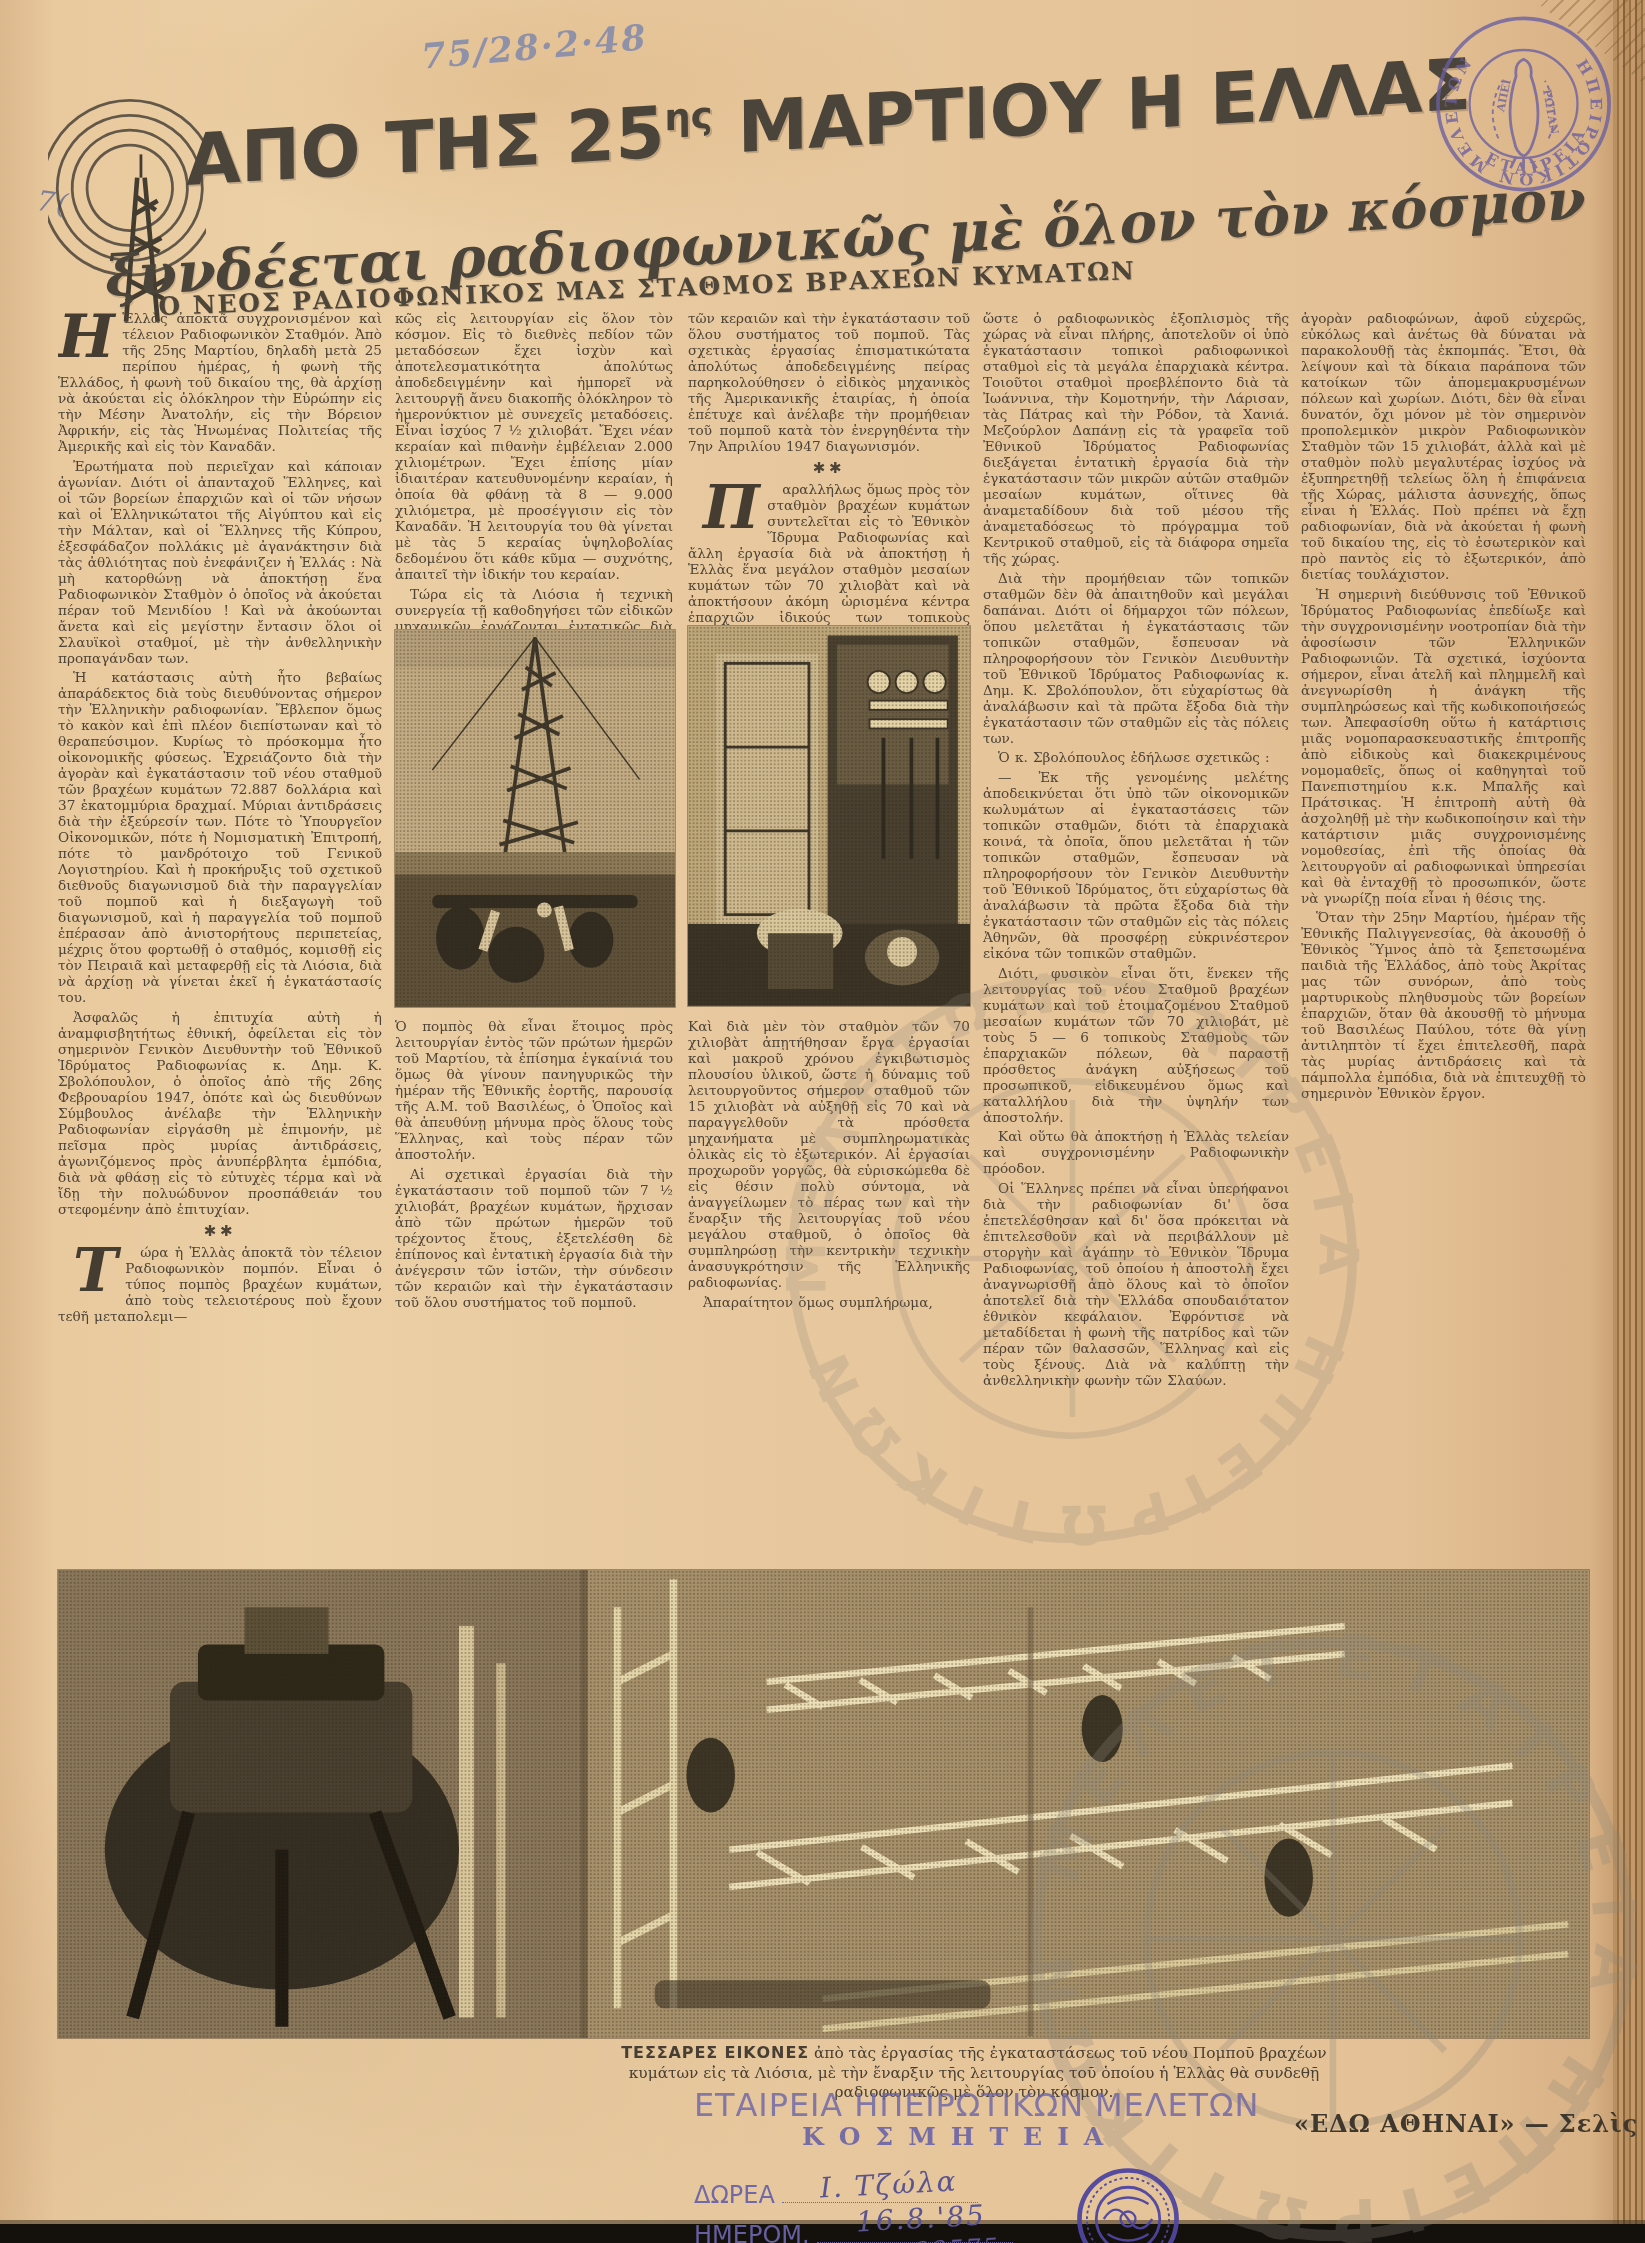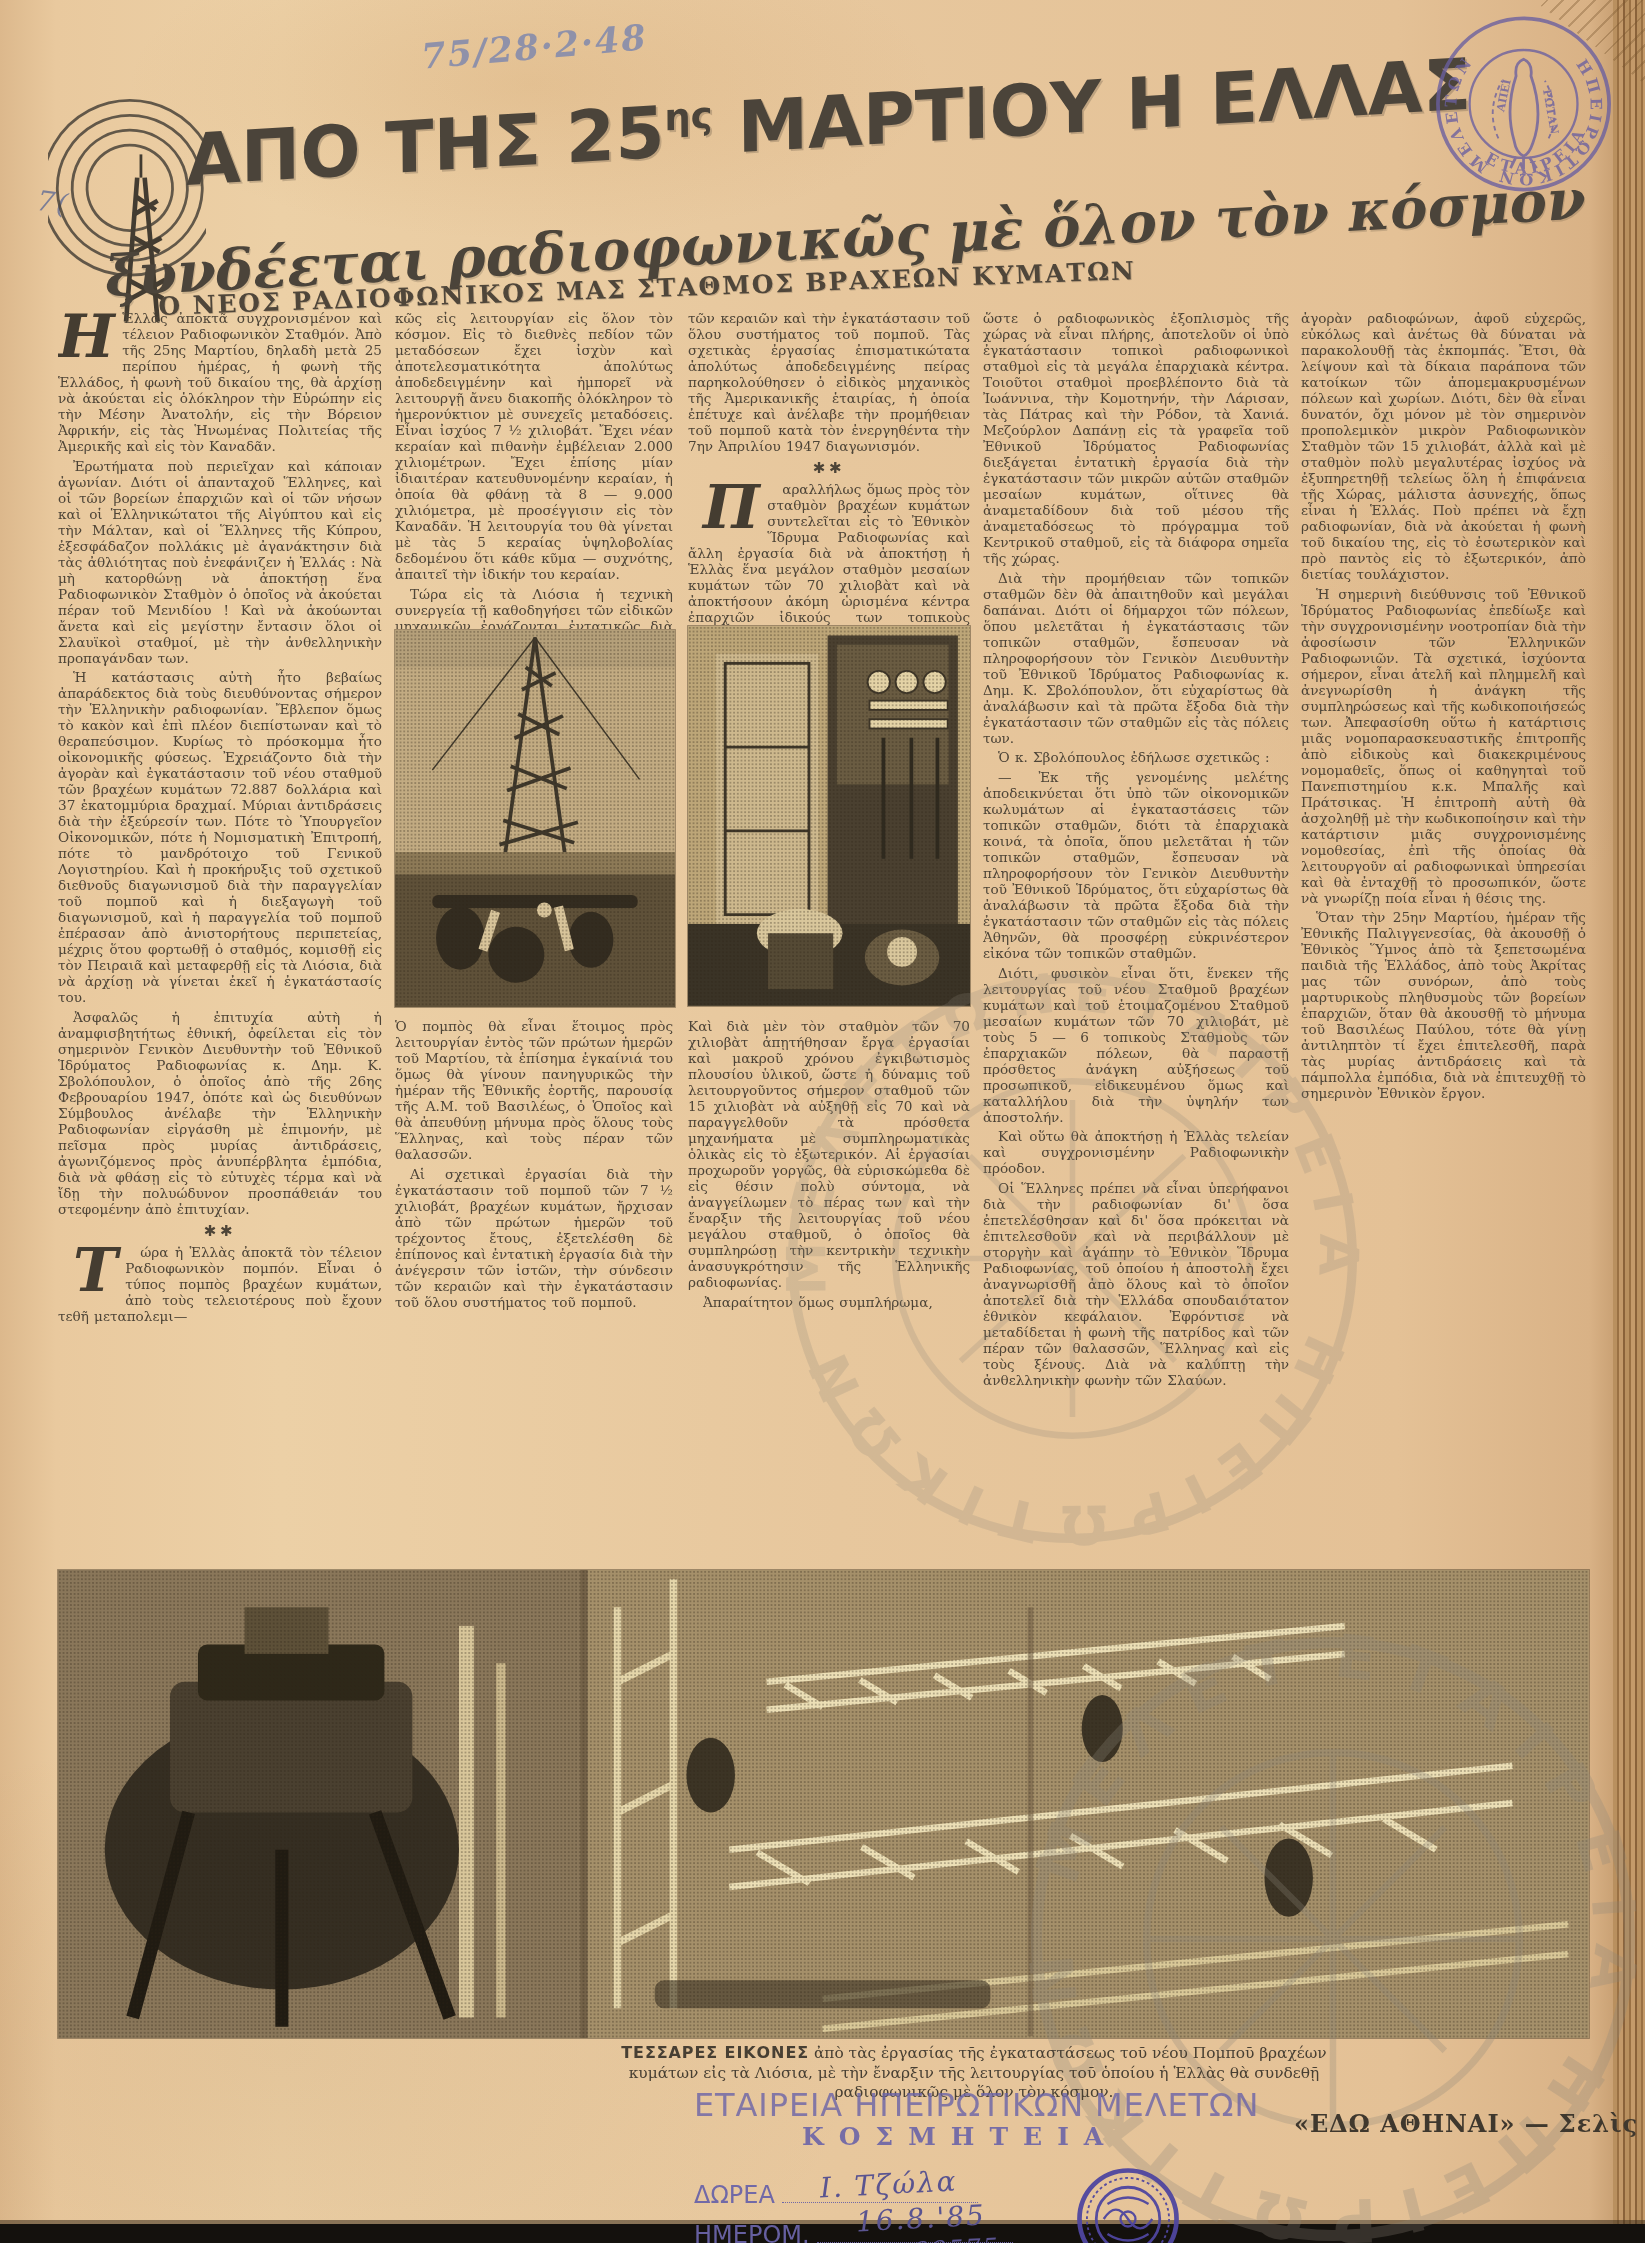--- a/index.html
+++ b/index.html
@@ -130,21 +130,21 @@
       <p class="para" data-interactable="false">Ἀσφαλῶς ἡ ἐπιτυχία αὐτὴ ἡ ἀναμφισβητήτως ἐθνική, ὀφείλεται εἰς τὸν σημερινὸν Γενικὸν Διευθυντὴν τοῦ Ἐθνικοῦ Ἱδρύματος Ραδιοφωνίας κ. Δημ. Κ. Σβολόπουλον, ὁ ὁποῖος ἀπὸ τῆς 26ης Φεβρουαρίου 1947, ὁπότε καὶ ὡς διευθύνων Σύμβουλος ἀνέλαβε τὴν Ἑλληνικὴν Ραδιοφωνίαν εἰργάσθη μὲ ἐπιμονήν, μὲ πεῖσμα πρὸς μυρίας ἀντιδράσεις, ἀγωνιζόμενος πρὸς ἀνυπέρβλητα ἐμπόδια, διὰ νὰ φθάσῃ εἰς τὸ εὐτυχὲς τέρμα καὶ νὰ ἴδῃ τὴν πολυώδυνον προσπάθειάν του στεφομένην ἀπὸ ἐπιτυχίαν.</p>
       <p class="para sep" data-interactable="false">✱✱</p>
       <p class="para" data-interactable="false"><span class="dropcap" data-interactable="false">Τ</span>ώρα ἡ Ἑλλὰς ἀποκτᾶ τὸν τέλειον Ραδιοφωνικὸν πομπόν. Εἶναι ὁ τύπος πομπὸς βραχέων κυμάτων, ἀπὸ τοὺς τελειοτέρους ποὺ ἔχουν τεθῆ μεταπολεμι—</p>
     </div>
 
   <div class="col" style="left:395px;top:310px;width:278px;height:319px" data-interactable="false">
       <p class="para" data-interactable="false">κῶς εἰς λειτουργίαν εἰς ὅλον τὸν κόσμον. Εἰς τὸ διεθνὲς πεδίον τῶν μεταδόσεων ἔχει ἰσχὺν καὶ ἀποτελεσματικότητα ἀπολύτως ἀποδεδειγμένην καὶ ἠμπορεῖ νὰ λειτουργῇ ἄνευ διακοπῆς ὁλόκληρον τὸ ἡμερονύκτιον μὲ συνεχεῖς μεταδόσεις. Εἶναι ἰσχύος 7 ½ χιλιοβάτ. Ἔχει νέαν κεραίαν καὶ πιθανὴν ἐμβέλειαν 2.000 χιλιομέτρων. Ἔχει ἐπίσης μίαν ἰδιαιτέραν κατευθυνομένην κεραίαν, ἡ ὁποία θὰ φθάνῃ τὰ 8 — 9.000 χιλιόμετρα, μὲ προσέγγισιν εἰς τὸν Καναδᾶν. Ἡ λειτουργία του θὰ γίνεται μὲ τὰς 5 κεραίας ὑψηλοβολίας δεδομένου ὅτι κάθε κῦμα — συχνότης, ἀπαιτεῖ τὴν ἰδικήν του κεραίαν.</p>
       <p class="para" data-interactable="false">Τώρα εἰς τὰ Λιόσια ἡ τεχνικὴ συνεργεία τῇ καθοδηγήσει τῶν εἰδικῶν μηχανικῶν ἐργάζονται ἐντατικῶς διὰ τὴν συμπλήρωσιν τῶν λεπτομερειῶν, τὴν τελευταίαν ἐγκατάστασιν καὶ τὴν τοποθέτησιν τῶν τελευταίων μηχανημάτων.</p>
     </div>
   <div class="col" style="left:395px;top:1018px;width:278px;height:550px" data-interactable="false">
-      <p class="para" data-interactable="false">Ὁ πομπὸς θὰ εἶναι ἕτοιμος πρὸς λειτουργίαν ἐντὸς τῶν πρώτων ἡμερῶν τοῦ Μαρτίου, τὰ ἐπίσημα ἐγκαίνιά του ὅμως θὰ γίνουν πανηγυρικῶς τὴν ἡμέραν τῆς Ἐθνικῆς ἑορτῆς, παρουσίᾳ τῆς Α.Μ. τοῦ Βασιλέως, ὁ Ὁποῖος καὶ θὰ ἀπευθύνῃ μήνυμα πρὸς ὅλους τοὺς Ἕλληνας, καὶ τοὺς πέραν τῶν θαλασσῶν.</p>
+      <p class="para" data-interactable="false">Ὁ πομπὸς θὰ εἶναι ἕτοιμος πρὸς λειτουργίαν ἐντὸς τῶν πρώτων ἡμερῶν τοῦ Μαρτίου, τὰ ἐπίσημα ἐγκαίνιά του ὅμως θὰ γίνουν πανηγυρικῶς τὴν ἡμέραν τῆς Ἐθνικῆς ἑορτῆς, παρουσίᾳ τῆς Α.Μ. τοῦ Βασιλέως, ὁ Ὁποῖος καὶ θὰ ἀπευθύνῃ μήνυμα πρὸς ὅλους τοὺς Ἕλληνας, καὶ τοὺς πέραν τῶν ἀποστολήν.</p>
       <p class="para" data-interactable="false">Αἱ σχετικαὶ ἐργασίαι διὰ τὴν ἐγκατάστασιν τοῦ πομποῦ τῶν 7 ½ χιλιοβάτ, βραχέων κυμάτων, ἤρχισαν ἀπὸ τῶν πρώτων ἡμερῶν τοῦ τρέχοντος ἔτους, ἐξετελέσθη δὲ ἐπίπονος καὶ ἐντατικὴ ἐργασία διὰ τὴν ἀνέγερσιν τῶν ἱστῶν, τὴν σύνδεσιν τῶν κεραιῶν καὶ τὴν ἐγκατάστασιν τοῦ ὅλου συστήματος τοῦ πομποῦ.</p>
     </div>
 
   <div class="col" style="left:688px;top:310px;width:282px;height:319px" data-interactable="false">
       <p class="para" data-interactable="false">τῶν κεραιῶν καὶ τὴν ἐγκατάστασιν τοῦ ὅλου συστήματος τοῦ πομποῦ. Τὰς σχετικὰς ἐργασίας ἐπισματικώτατα ἀπολύτως ἀποδεδειγμένης πείρας παρηκολούθησεν ὁ εἰδικὸς μηχανικὸς τῆς Ἀμερικανικῆς ἑταιρίας, ἡ ὁποία ἐπέτυχε καὶ ἀνέλαβε τὴν προμήθειαν τοῦ πομποῦ κατὰ τὸν ἐνεργηθέντα τὴν 7ην Ἀπριλίου 1947 διαγωνισμόν.</p>
       <p class="para sep" data-interactable="false">✱✱</p>
       <p class="para" data-interactable="false"><span class="dropcap" data-interactable="false">Π</span>αραλλήλως ὅμως πρὸς τὸν σταθμὸν βραχέων κυμάτων συντελεῖται εἰς τὸ Ἐθνικὸν Ἵδρυμα Ραδιοφωνίας καὶ ἄλλη ἐργασία διὰ νὰ ἀποκτήσῃ ἡ Ἑλλὰς ἕνα μεγάλον σταθμὸν μεσαίων κυμάτων τῶν 70 χιλιοβὰτ καὶ νὰ ἀποκτήσουν ἀκόμη ὡρισμένα κέντρα ἐπαρχιῶν ἰδικούς των τοπικοὺς ραδιοφωνικοὺς σταθμούς. Ἐπιδιώκεται δηλαδὴ ἡ πλήρης τεχνικὴ ἀνασυγκρότησις τῆς Ἐθνικῆς Ραδιοφωνίας.</p>
     </div>
   <div class="col" style="left:688px;top:1018px;width:282px;height:550px" data-interactable="false">
       <p class="para" data-interactable="false">Καὶ διὰ μὲν τὸν σταθμὸν τῶν 70 χιλιοβὰτ ἀπῃτήθησαν ἔργα ἐργασίαι καὶ μακροῦ χρόνου ἐγκιβωτισμὸς πλουσίου ὑλικοῦ, ὥστε ἡ δύναμις τοῦ λειτουργοῦντος σήμερον σταθμοῦ τῶν 15 χιλιοβὰτ νὰ αὐξηθῇ εἰς 70 καὶ νὰ παραγγελθοῦν τὰ πρόσθετα μηχανήματα μὲ συμπληρωματικὰς ὁλικὰς εἰς τὸ ἐξωτερικόν. Αἱ ἐργασίαι προχωροῦν γοργῶς, θὰ εὑρισκώμεθα δὲ εἰς θέσιν πολὺ σύντομα, νὰ ἀναγγείλωμεν τὸ πέρας των καὶ τὴν ἔναρξιν τῆς λειτουργίας τοῦ νέου μεγάλου σταθμοῦ, ὁ ὁποῖος θὰ συμπληρώσῃ τὴν κεντρικὴν τεχνικὴν ἀνασυγκρότησιν τῆς Ἑλληνικῆς ραδιοφωνίας.</p>

